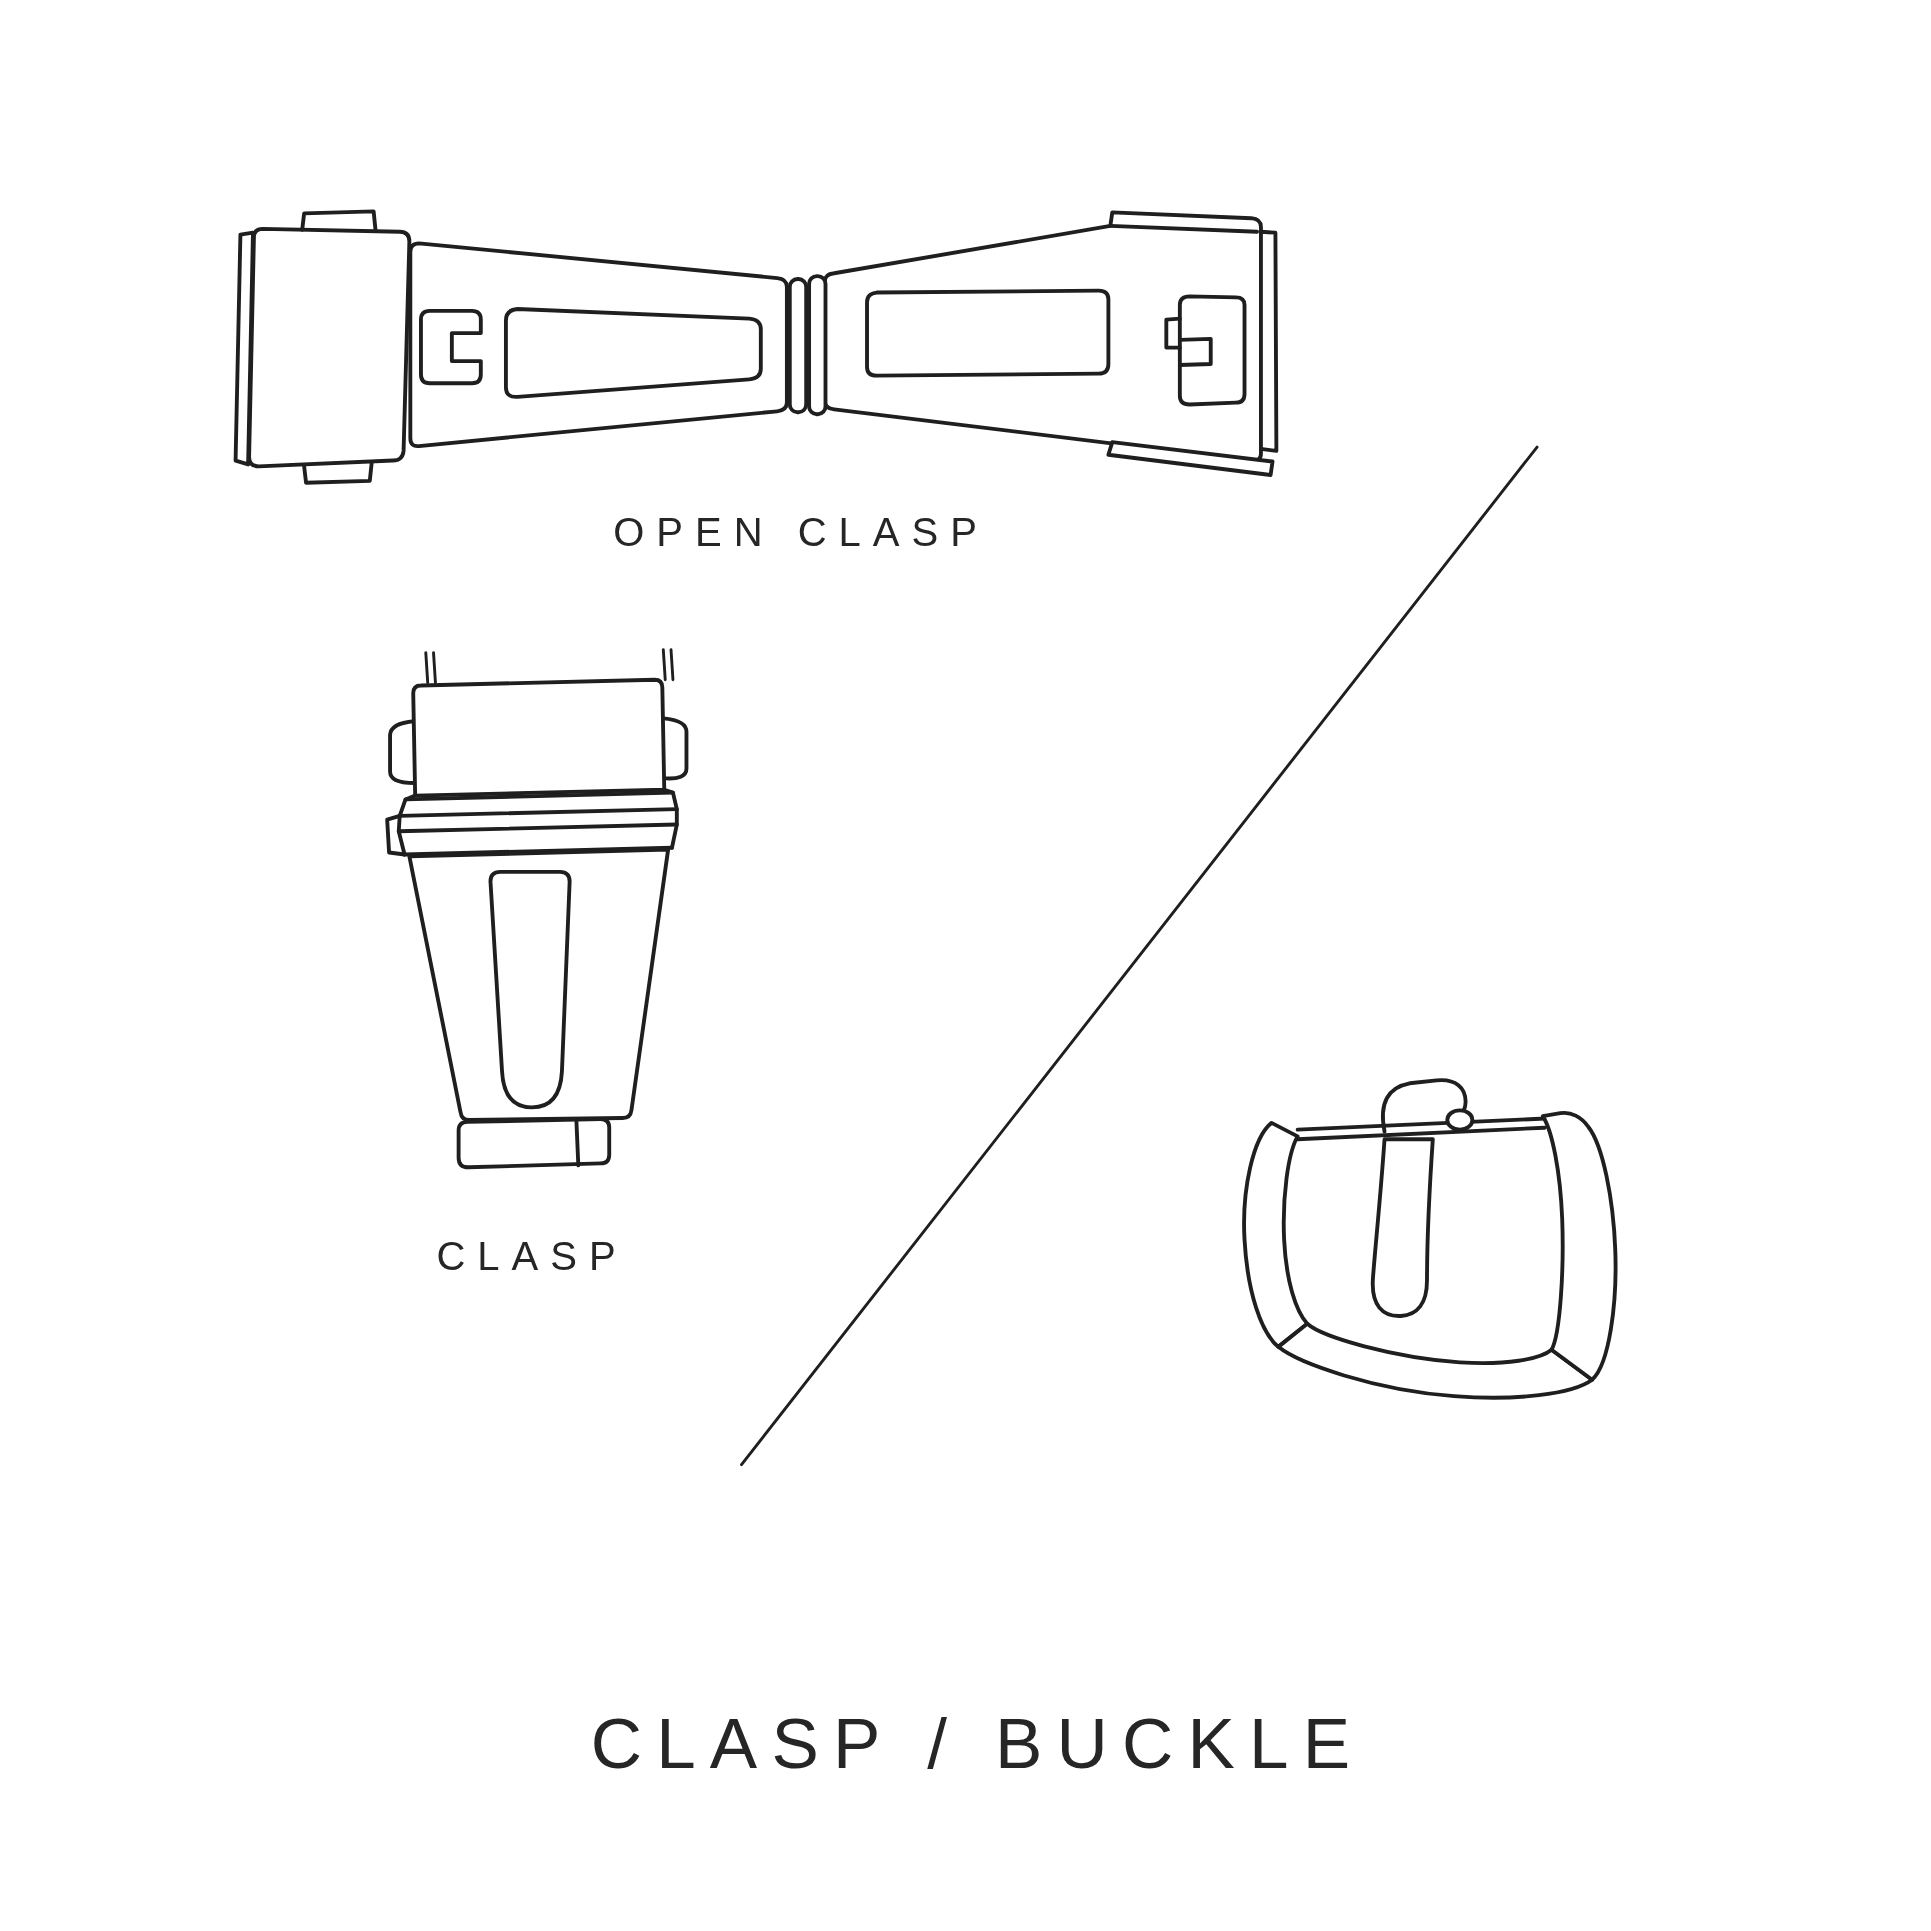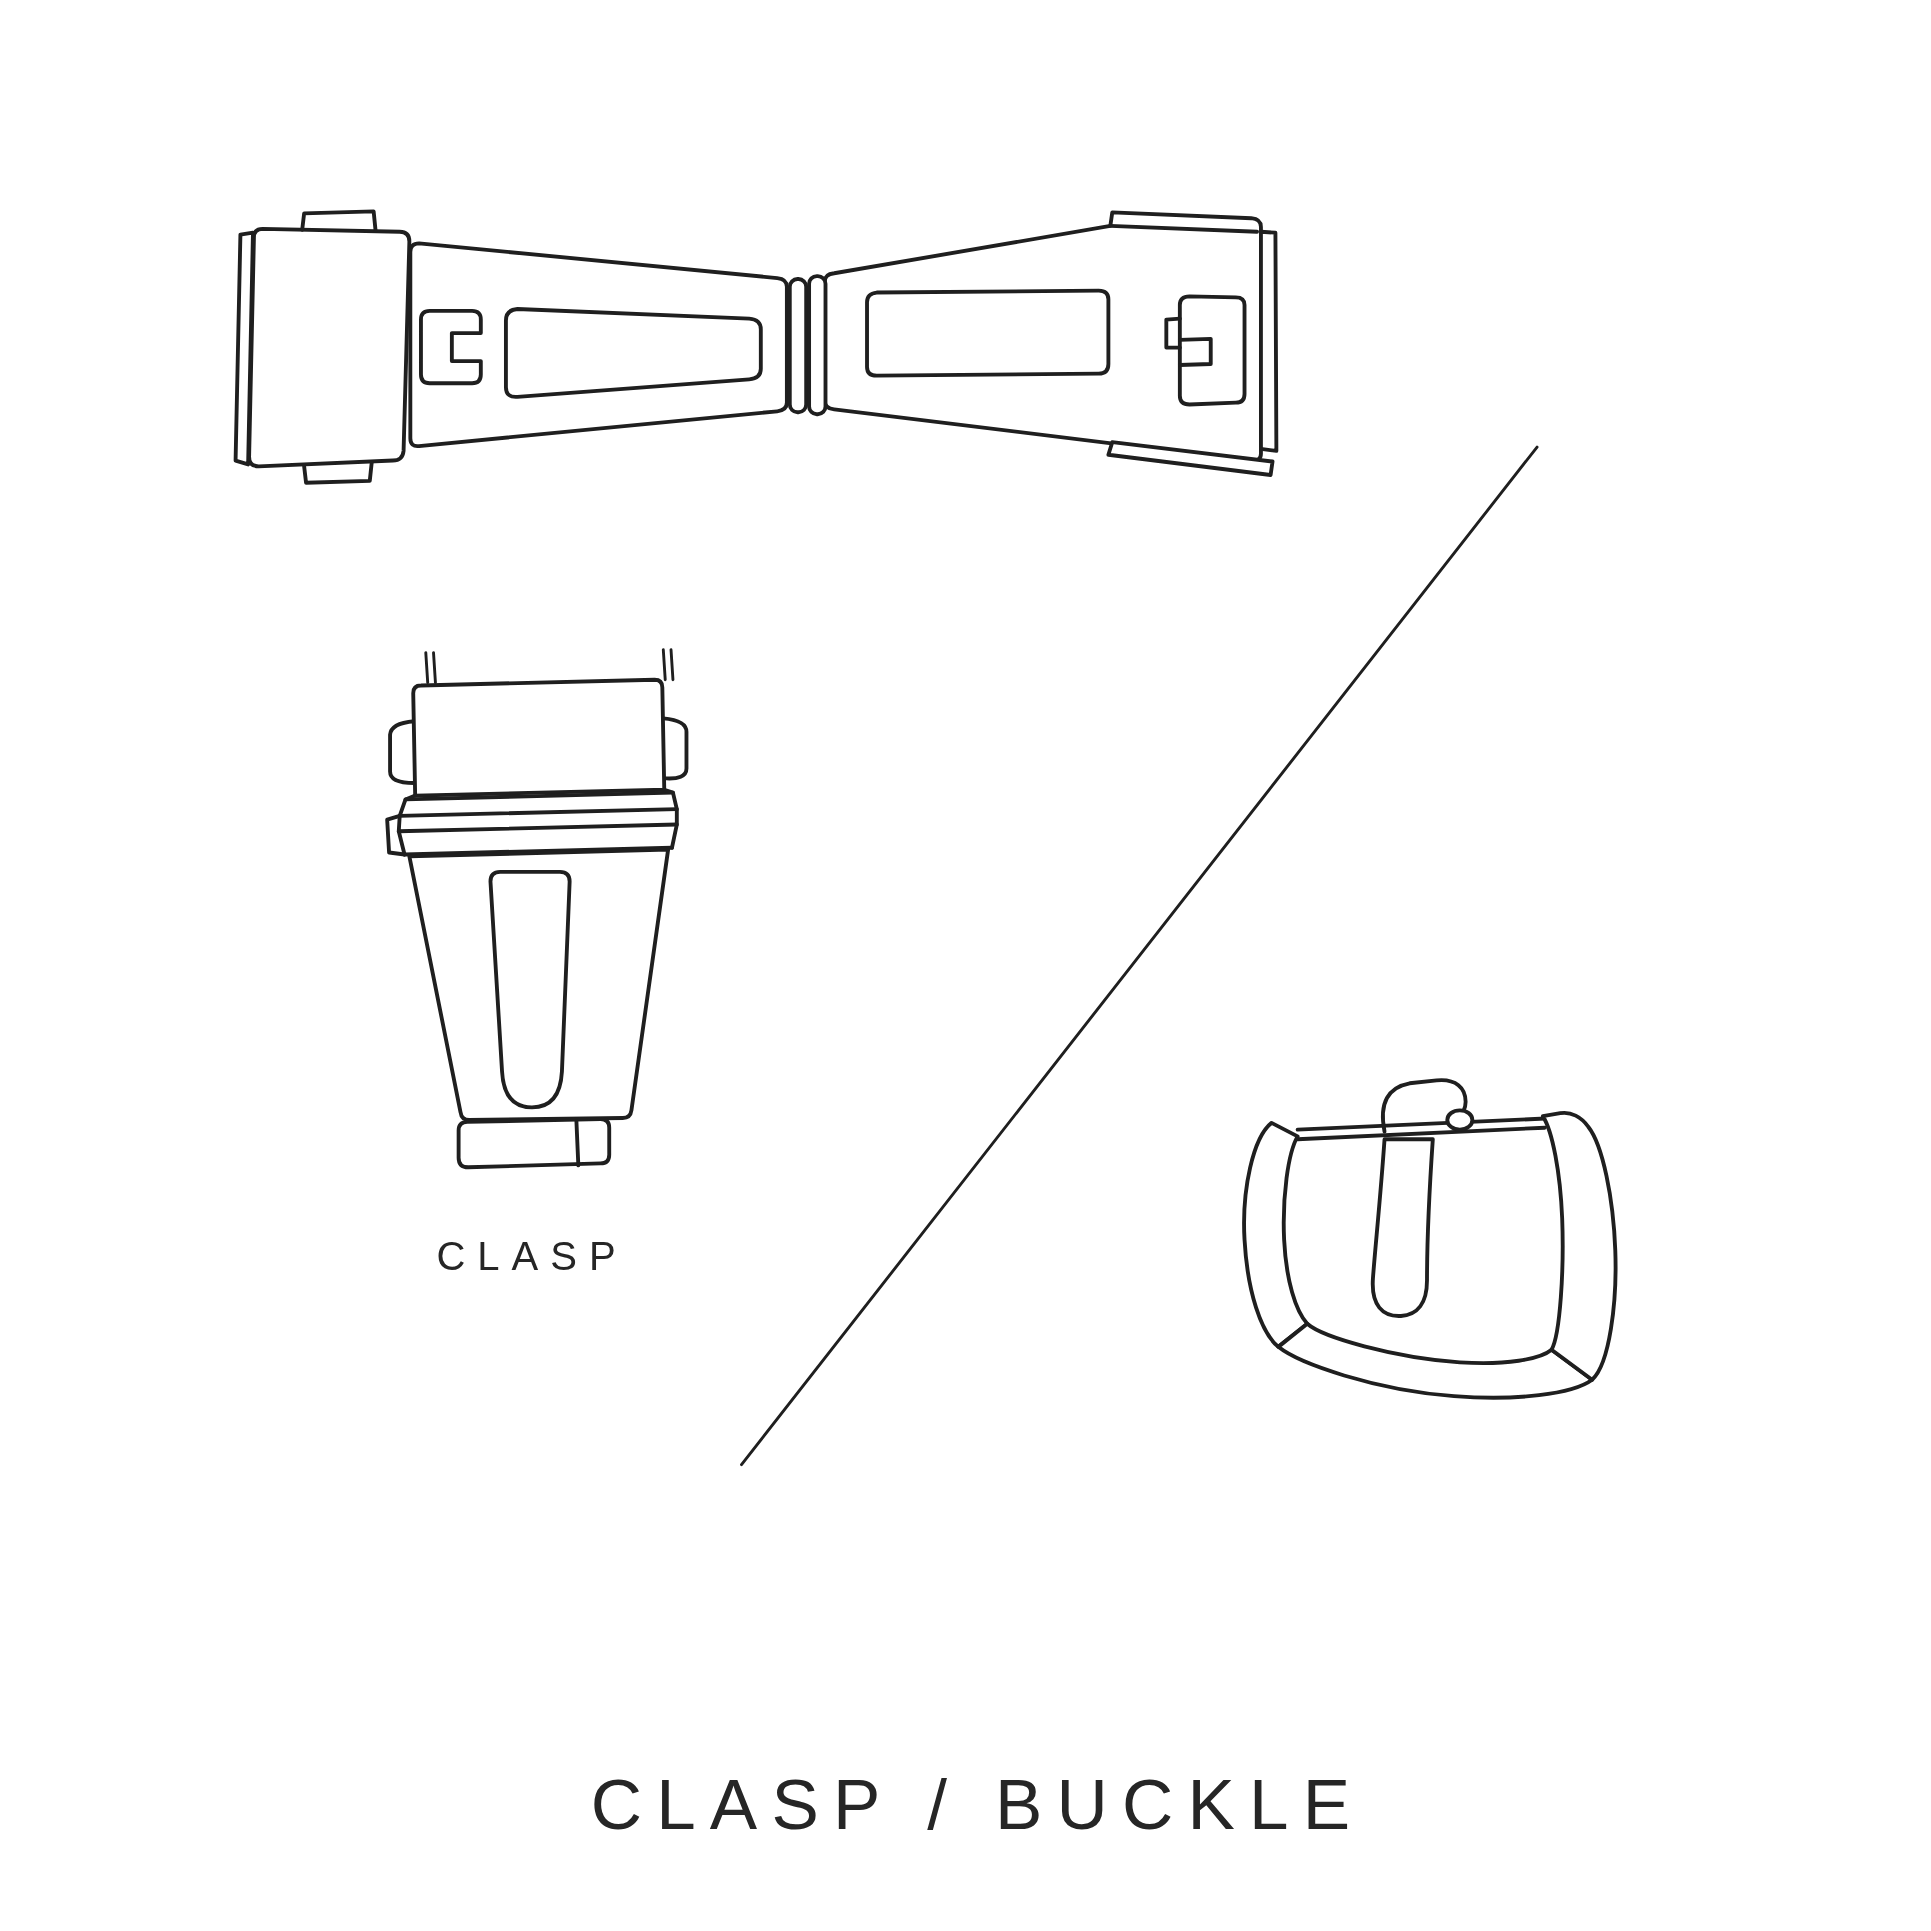--- a/index.html
+++ b/index.html
@@ -43,21 +43,21 @@
     left: 0; right: 0;
     text-align: center;
     color: var(--text, #262626);
     font-size: 71px;
     letter-spacing: 0.2em;
     white-space: nowrap;
     font-weight: 400;
   }
   .cap-open { left: 801px; top: 510px; }
   .cap-closed { left: 532px; top: 1234px; }
-  .title { top: 1764px; padding-left: 24px; }
+  .title { top: 1703px; padding-left: 24px; }
 </style>
 </head>
 <body>
 
 <div class="canvas">
 
   <svg class="art" viewBox="0 0 2000 2000" aria-hidden="true">
 
     <g>
 
@@ -131,19 +131,20 @@
       <path class="fw" d="M1649 1429 C1667 1413 1675 1349 1673 1295 C1671 1241 1660 1186 1645 1167 C1638 1157 1627 1151 1616 1153 L1598 1156 C1608 1172 1616 1214 1618 1262 C1620 1314 1616 1382 1607 1398 Z"></path>
 
       <path class="fw" d="M1434 1180 C1430 1238 1424 1296 1422 1324 C1420 1352 1432 1364 1451 1363 C1468 1362 1478 1350 1478 1326 C1478 1288 1481 1224 1484 1180 Z"></path>
 
       <path d="M1434 1172 C1428 1142 1438 1126 1460 1122 L1488 1119 C1508 1117 1518 1127 1518 1141 C1518 1149 1515 1154 1509 1158"></path>
 
       <ellipse class="fw" cx="1512" cy="1160" rx="13" ry="10"></ellipse>
     </g>
   </svg>
 
+  <div class="caption cap-open">OPEN CLASP</div>
 
   <div class="caption cap-closed">CLASP</div>
 
   <div class="title">CLASP / BUCKLE</div>
 
 </div>
 
 
 </body></html>

